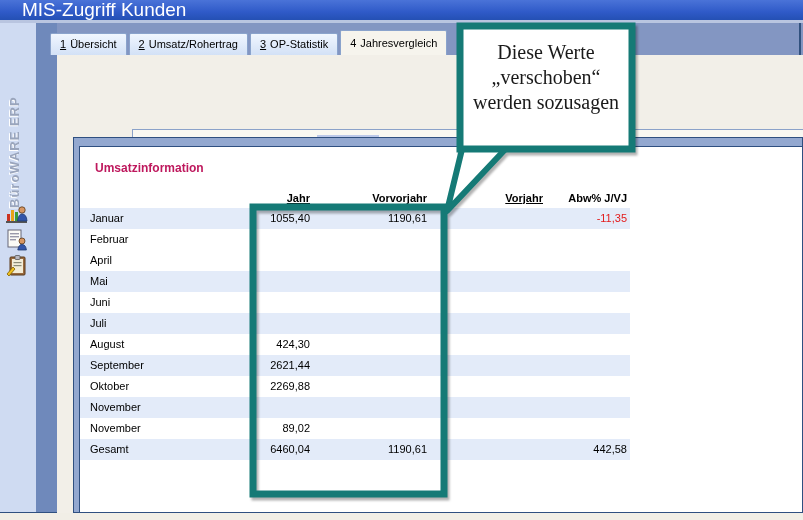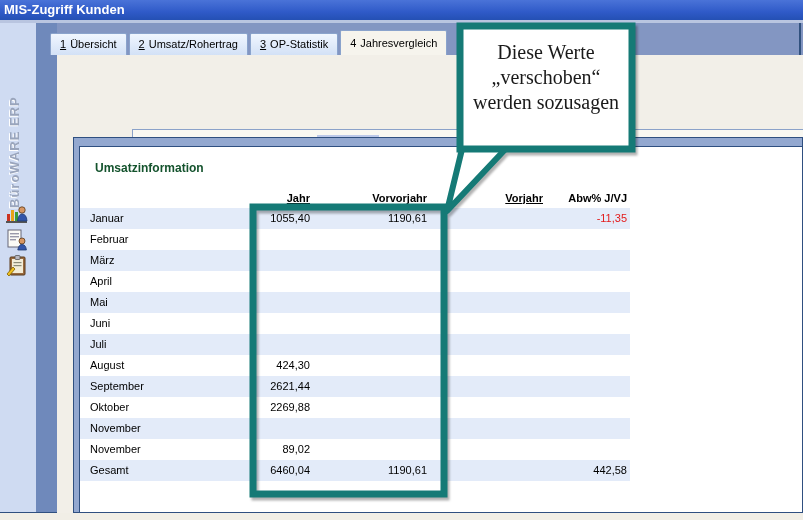--- a/index.html
+++ b/index.html
@@ -7,22 +7,22 @@
   body {
     position:relative; overflow:hidden;
     background:#f1eee6;
     font-family:"Liberation Sans", sans-serif;
     font-size:11px; color:#000;
   }
   
   .titlebar {
     position:absolute; left:0; top:0; width:803px; height:20px;
     background:linear-gradient(180deg,#4a73d8 0%,#2f5ac8 60%,#2450b4 100%);
-    color:#fff; font-weight:bold; font-size:13px; line-height:20px;
-    padding-left:4px;
+    color:#fff; font-weight:normal; font-size:19px; line-height:20px;
+    padding-left:22px;
   }
   .topline { position:absolute; left:0; top:20px; width:803px; height:3px; background:#b9c5e0; }
   
   .sidebar  { position:absolute; left:0; top:23px; width:36px; height:489px; background:#cfdbf2; }
   .strip    { position:absolute; left:36px; top:23px; width:21px; height:489px; background:#6f89bb; }
   .sideline { position:absolute; left:0; top:512px; width:57px; height:1px; background:#2f4f80; }
   .brand {
     position:absolute; left:7px; top:48px; height:160px;
     writing-mode:vertical-rl; transform:rotate(180deg);
     font-weight:bold; font-size:13px; letter-spacing:1px;
@@ -64,21 +64,21 @@
   
   .panel {
     position:absolute; left:73px; top:137px; width:730px; height:376px;
     background:#93a8d0; border:1px solid #2f4f80;
   }
   .panel-inner {
     position:absolute; left:5px; top:8px; right:0; bottom:0;
     border-left:1px solid #2f4f80; border-top:1px solid #2f4f80;
     background:#fff;
   }
-  .section-title { position:absolute; left:15px; top:14px; color:#14532d; font-weight:bold; font-size:12px; }
+  .section-title { position:absolute; left:15px; top:14px; color:#be185d; font-weight:bold; font-size:12px; }
   .tgrid { position:absolute; left:0; top:41px; width:550px; }
   .trow  { display:grid; grid-template-columns:140px 93px 117px 116px 84px; height:21px; line-height:21px; }
   .thead { font-weight:bold; height:20px; line-height:20px; }
   .alt   { background:#e3ebf9; }
   .c-month { font-weight:normal; padding-left:10px; white-space:nowrap; }
   .c-num   { text-align:right; padding-right:3px; white-space:nowrap; }
   .hdr-u   { text-decoration:underline; }
   .neg     { color:#e31b1b; }
   
   .overlay { position:absolute; left:0; top:0; width:803px; height:520px; pointer-events:none;
@@ -177,27 +177,20 @@
           <div class="c-num c-vvj"></div>
           <div class="c-num c-abw neg">-11,35</div>
         </div>
           <div class="trow">
           <div class="c-month c-m">Februar</div>
           <div class="c-num c-jahr"></div>
           <div class="c-num c-vorjahr"></div>
           <div class="c-num c-vvj"></div>
           <div class="c-num c-abw"></div>
         </div>
-          <div class="trow alt">
-          <div class="c-month c-m">März</div>
-          <div class="c-num c-jahr"></div>
-          <div class="c-num c-vorjahr"></div>
-          <div class="c-num c-vvj"></div>
-          <div class="c-num c-abw"></div>
-        </div>
           <div class="trow">
           <div class="c-month c-m">April</div>
           <div class="c-num c-jahr"></div>
           <div class="c-num c-vorjahr"></div>
           <div class="c-num c-vvj"></div>
           <div class="c-num c-abw"></div>
         </div>
           <div class="trow alt">
           <div class="c-month c-m">Mai</div>
           <div class="c-num c-jahr"></div>

